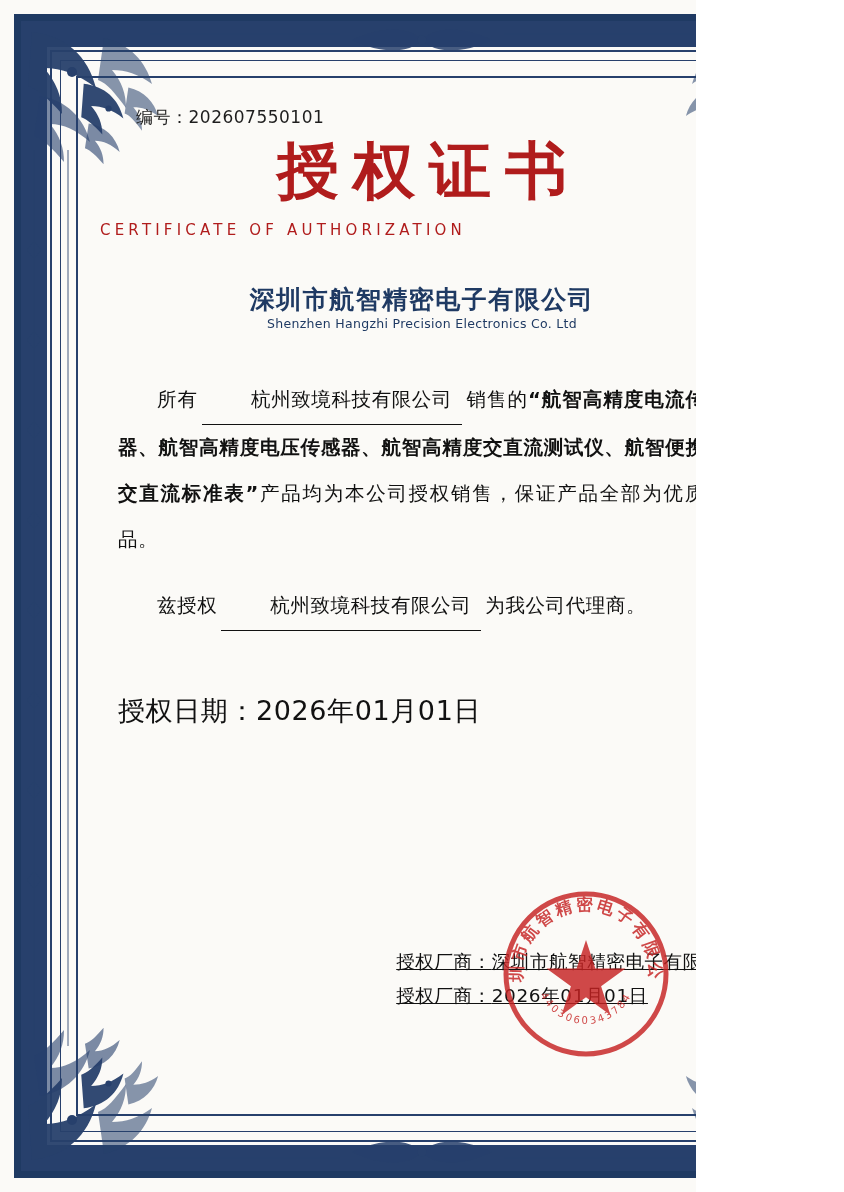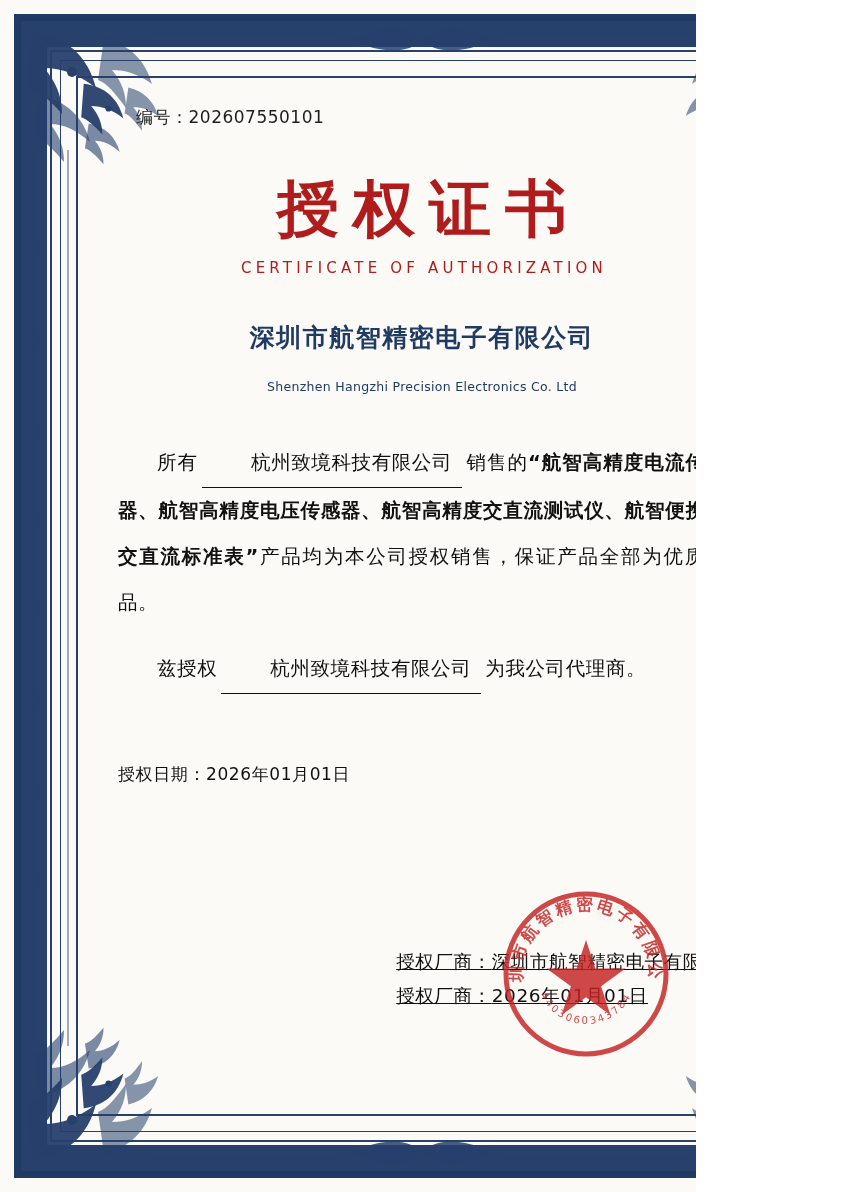--- a/index.html
+++ b/index.html
@@ -83,46 +83,44 @@
     color: #1e1e1e;
     letter-spacing: 0.5px;
     margin: 10px 0 0 40px;
   }
   .title-zh {
     text-align: center;
     color: #b01c1c;
     font-size: 62px;
     font-weight: bold;
     letter-spacing: 14px;
-    margin-top: 38px;
     text-indent: 14px;
     font-family: "DejaVu Sans", "Liberation Sans", sans-serif;
   }
   .title-en {
-    text-align: center;
     color: #b01c1c;
     font-size: 15px;
     letter-spacing: 4.2px;
     margin-top: 8px;
     text-indent: 4px;
   }
   .company-zh {
     text-align: center;
     color: #1f3a63;
     font-size: 25px;
     font-weight: bold;
     letter-spacing: 1.5px;
     margin-top: 44px;
   }
   .company-en {
     text-align: center;
     color: #1f3a63;
     font-size: 12.5px;
     letter-spacing: 0.3px;
-    margin-top: 25px;
+    margin-top: 0;
   }
 
   .body-block {
     margin-top: 46px;
     padding: 0 22px;
     color: #111;
   }
   .para {
     font-size: 19.5px;
     line-height: 46px;
@@ -137,21 +135,21 @@
     margin: 0 4px;
   }
   .bold { font-weight: bold; }
 
   .dates {
     margin-top: 62px;
     padding-left: 22px;
     color: #111;
   }
   .date-line {
-    font-size: 17px;
+    font-size: 27px;
     line-height: 36px;
     letter-spacing: 0.6px;
   }
 
   .signblock {
     position: absolute;
     right: 8px;
     bottom: 83px;
     text-align: left;
     color: #111;

